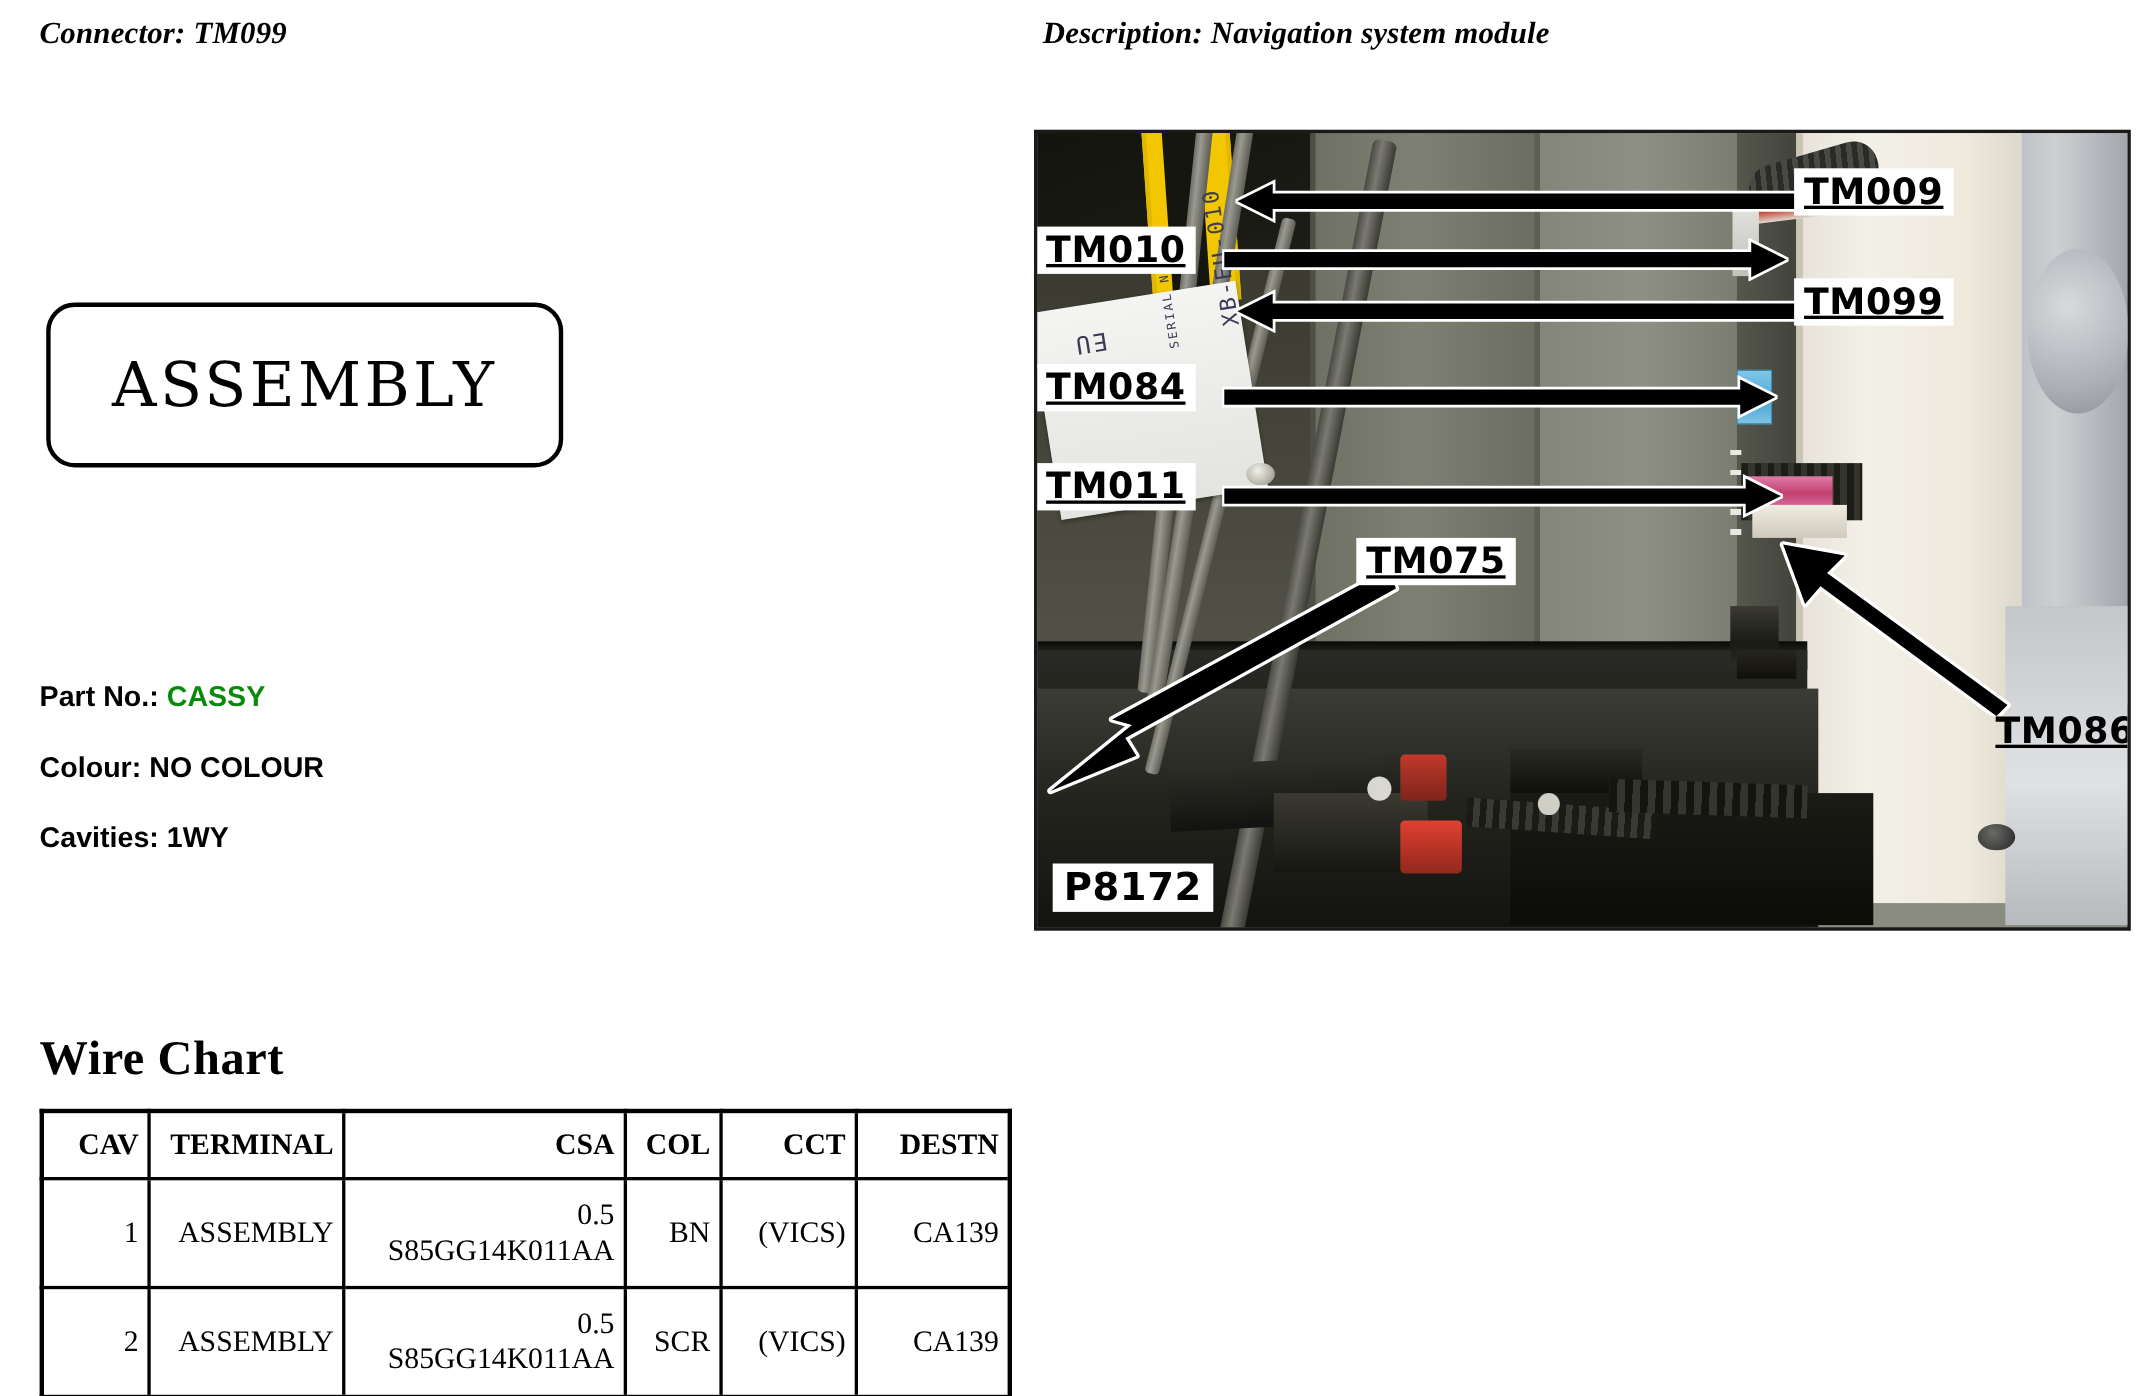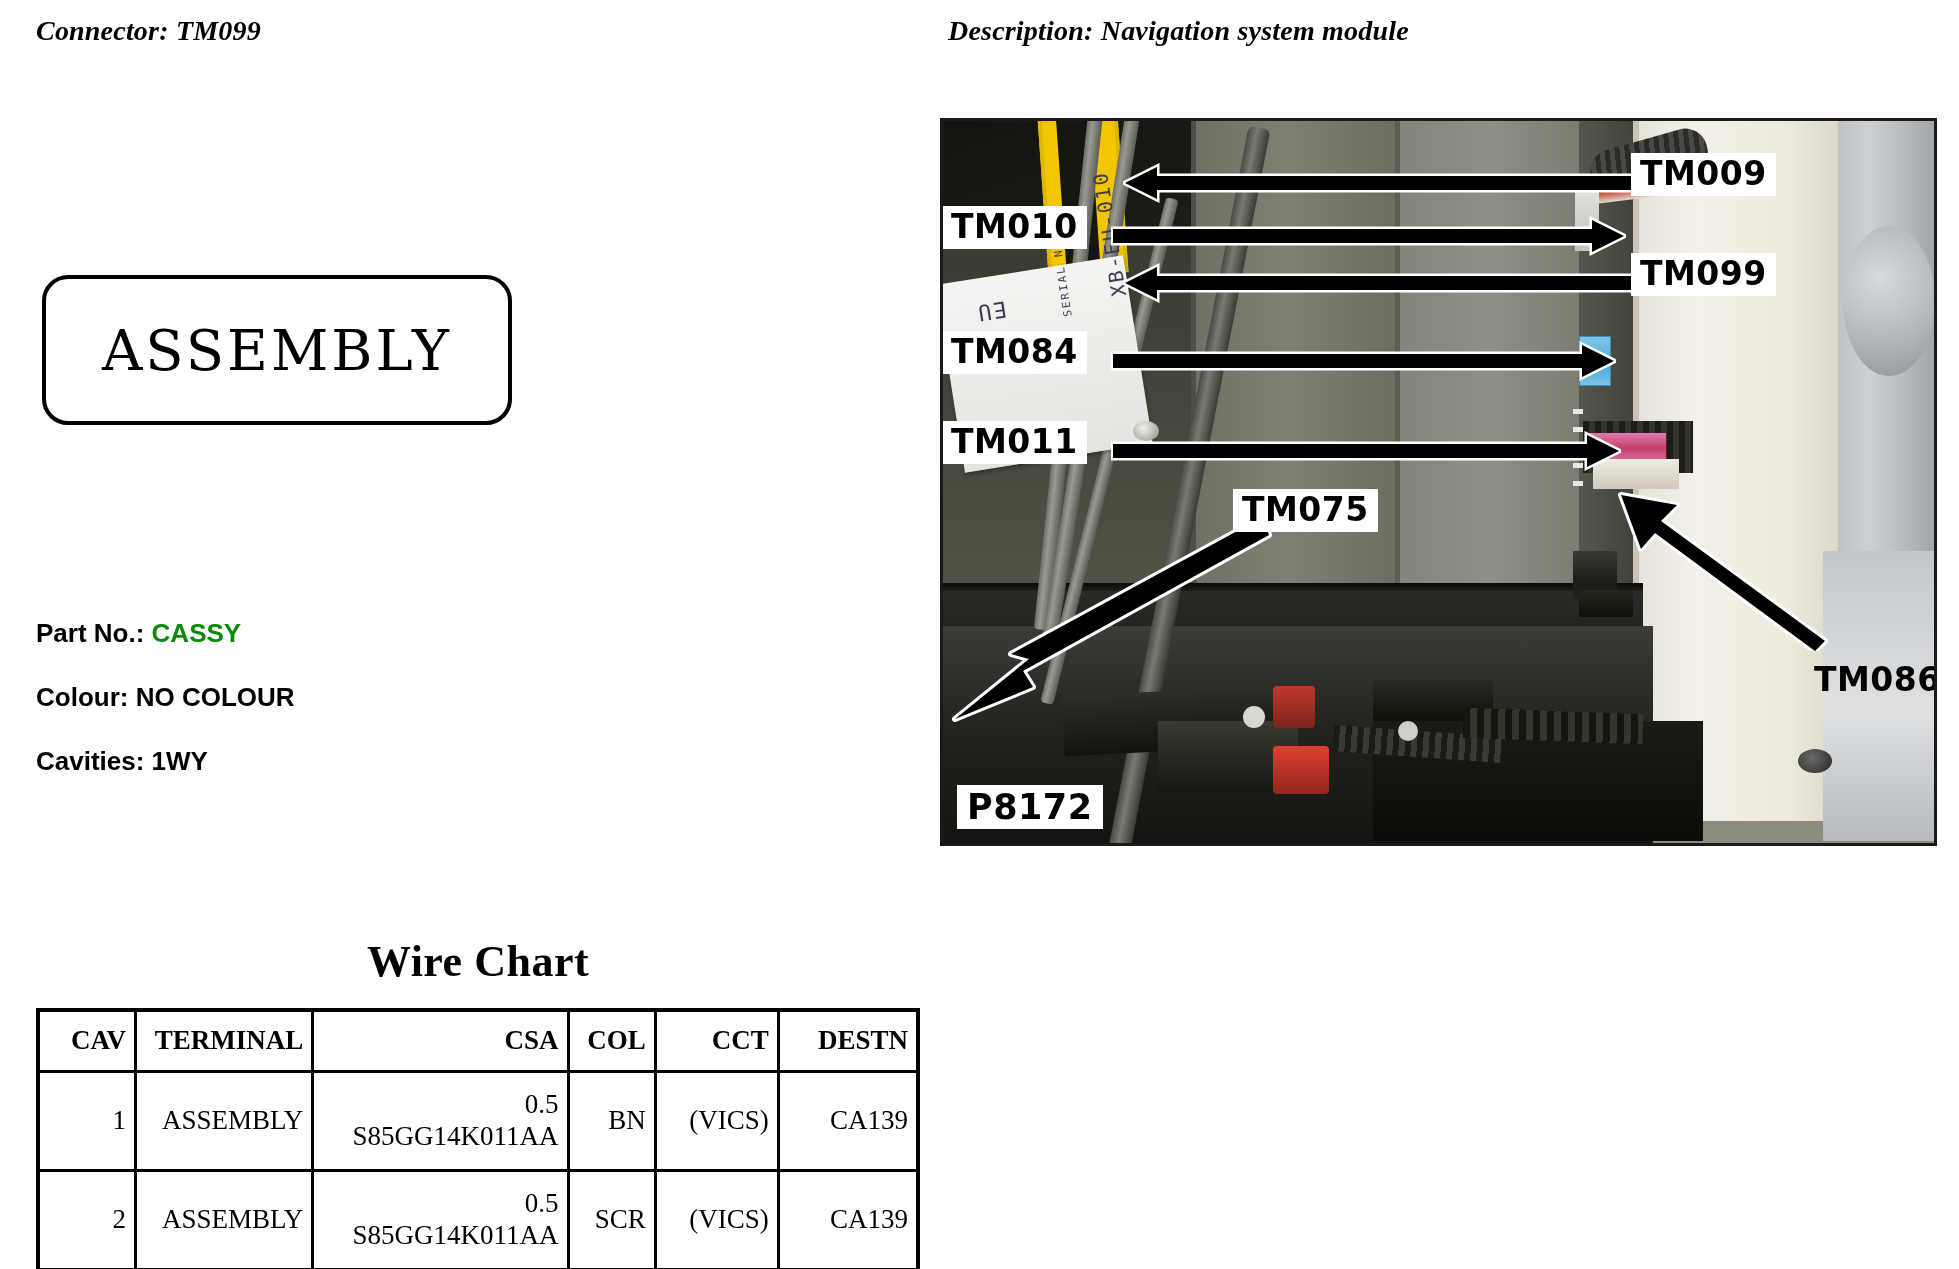--- a/index.html
+++ b/index.html
@@ -64,21 +64,20 @@
   }
   #meta-part{top:618px;}
   #meta-colour{top:682px;}
   #meta-cavities{top:746px;}
   #meta-harness{top:828px;}
 
   
   #wire-chart-title{
     position:absolute;
     left:36px;top:936px;width:884px;
-    text-align:center;
     font-family:"Liberation Serif", serif;
     font-weight:bold;
     font-size:44px;
     letter-spacing:.5px;
   }
   #wire-table{
     position:absolute;
     left:36px;top:1008px;
     width:884px;
     border-collapse:collapse;
@@ -241,20 +240,21 @@
     position:absolute;
     background:#fff;
     color:#000;
     font-family:"DejaVu Sans", sans-serif;
     font-weight:bold;
     font-size:33px;
     letter-spacing:.5px;
     padding:3px 9px;
     white-space:nowrap;
     line-height:1.12;
+    text-decoration:underline;
   }
   .callout-label.nobox{background:transparent;}
   .arrow-outline{position:absolute;}
   .diag-arrow{position:absolute;}
 
   #photo-id{
     position:absolute;
     left:14px;bottom:14px;
     background:#fff;color:#000;
     font-family:"DejaVu Sans", sans-serif;
@@ -424,18 +424,18 @@
     <svg class="diag-arrow" style="left:-10px;top:390px;width:340px;height:220px;" viewBox="0 0 340 220">
       <polygon points="22,208 96,148 78,143 330,6 336,24 90,160 100,176" fill="#000" stroke="#fff" stroke-width="6" stroke-linejoin="round"></polygon>
       <polygon points="22,208 96,148 78,143 330,6 336,24 90,160 100,176" fill="#000"></polygon>
     </svg>
     <div class="callout-label" style="left:290px;top:368px;">TM075</div>
 
     <svg class="diag-arrow" style="left:672px;top:360px;width:220px;height:170px;" viewBox="0 0 220 170">
       <polygon points="6,14 62,24 46,40 210,160 200,170 40,52 26,68" fill="#000" stroke="#fff" stroke-width="6" stroke-linejoin="round"></polygon>
       <polygon points="6,14 62,24 46,40 210,160 200,170 40,52 26,68" fill="#000"></polygon>
     </svg>
-    <div class="callout-label nobox" style="left:862px;top:538px;">TM086</div>
+    <div class="callout-label nobox" style="left:862px;top:522px;">TM086</div>
 
     <div id="photo-id">P8172</div>
   </div>
 
 </div>
 
 </body></html>

